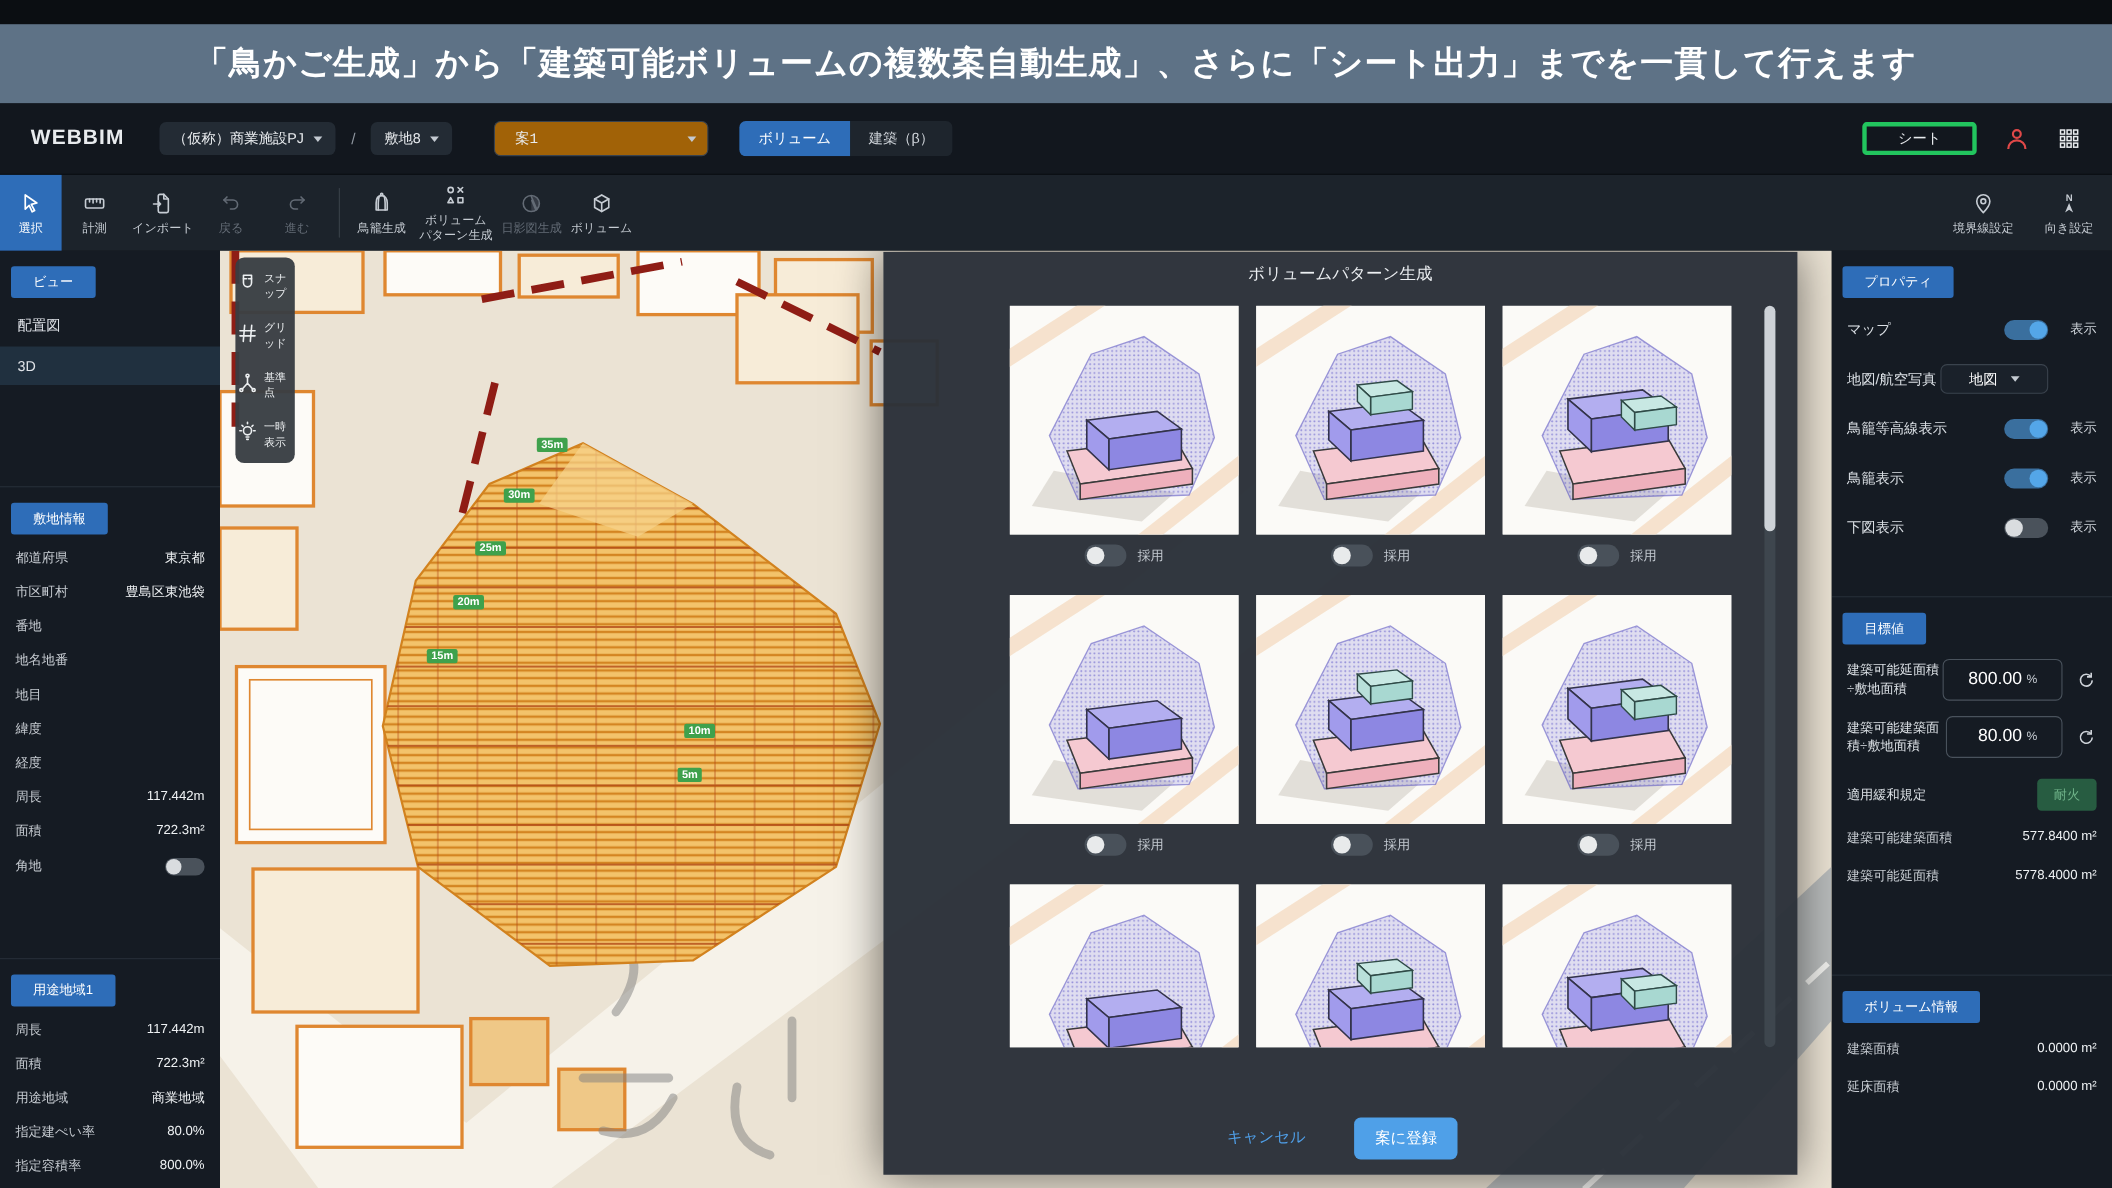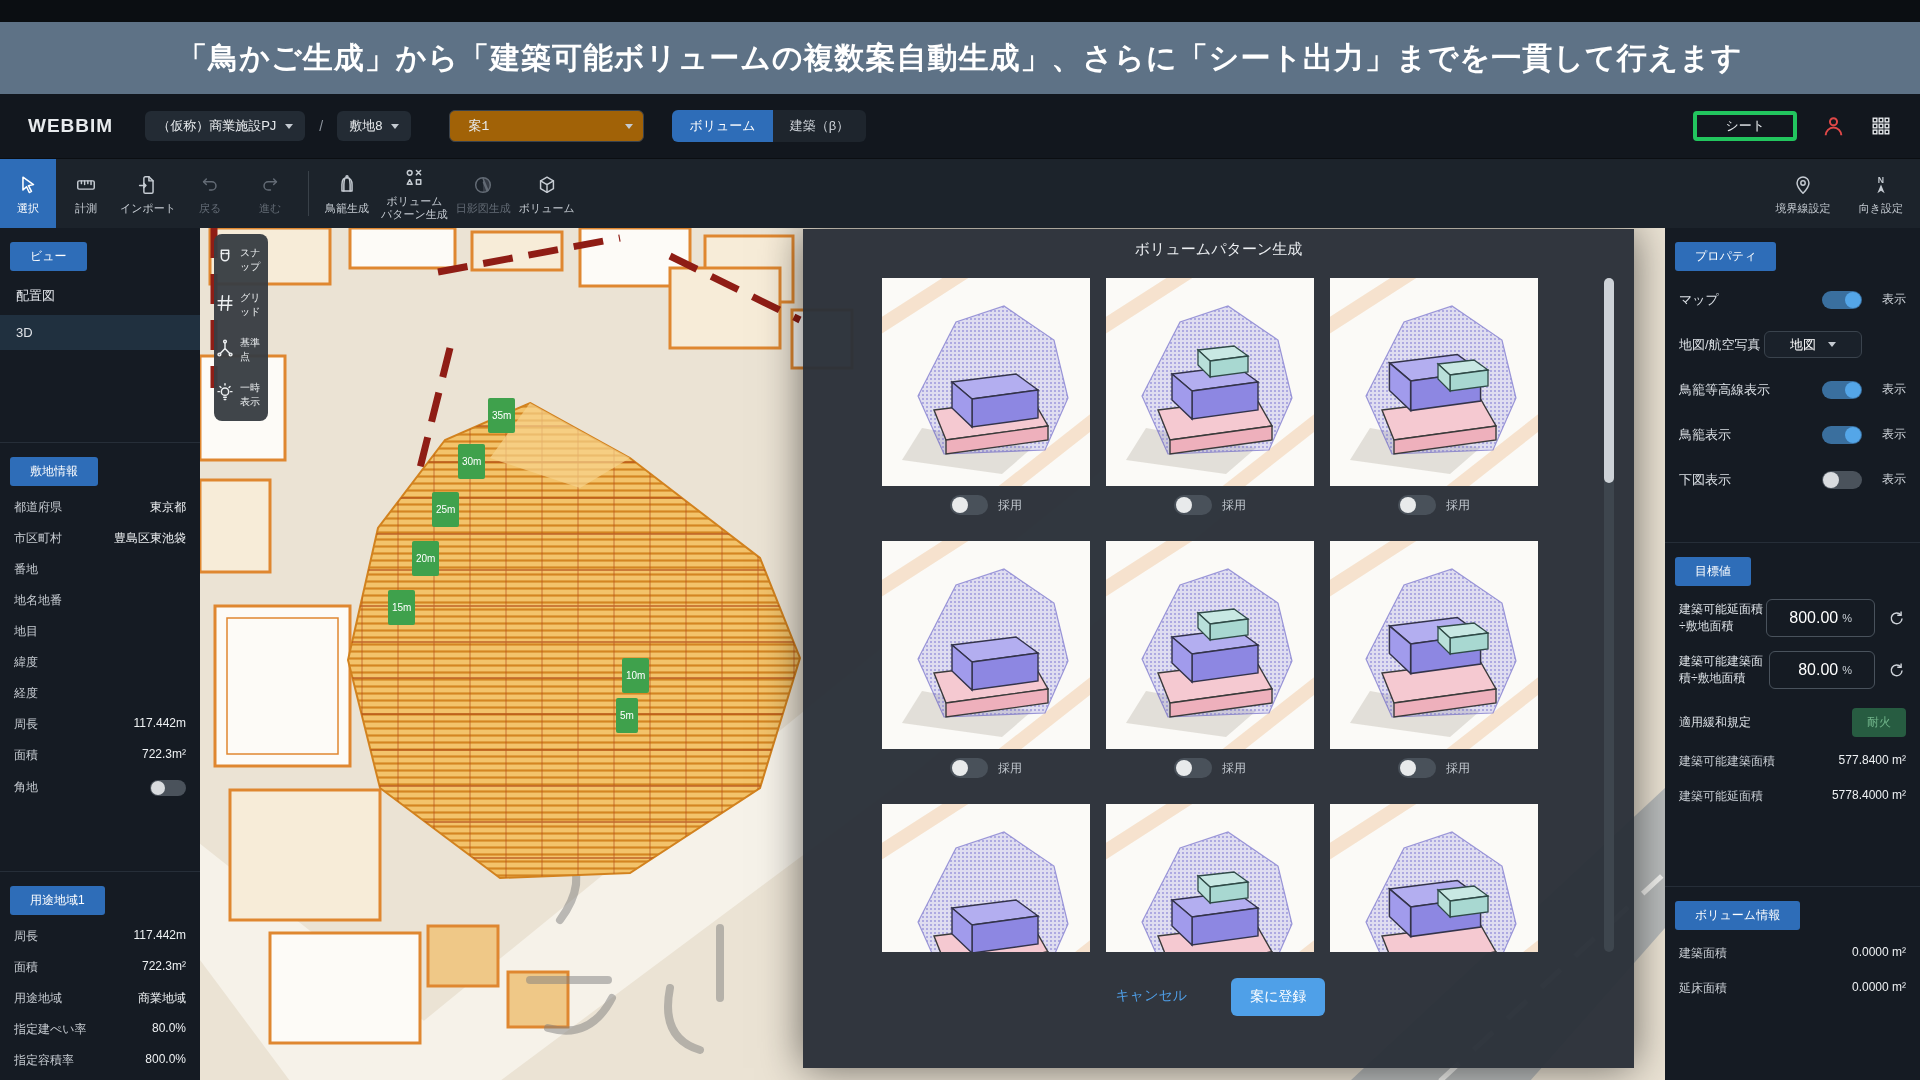--- a/index.html
+++ b/index.html
@@ -89,47 +89,47 @@
   .green-badge { margin-left:auto; background:#275c41; color:#6fb389; font-size:12px;
     padding:6px 15px; border-radius:4px; }
   .kv.r { padding:9px 14px; }
 
   
   .map { flex:1; position:relative; background:#ebe3d4; overflow:hidden; }
   .map > svg.canvas { position:absolute; inset:0; }
   .palette { position:absolute; left:14px; top:6px; width:54px; background:rgba(56,61,67,.96);
     border-radius:8px; padding:12px 0; display:flex; flex-direction:column; gap:17px; color:#eceff1; }
   .pal-item { display:flex; flex-direction:row; align-items:flex-start; gap:4px; font-size:10px; cursor:pointer; }
-  .hbadge { position:absolute; background:#3fa14c; color:#fff; font-size:10px; font-weight:normal;
-    padding:12px 4px; border-radius:2px; }
+  .hbadge { position:absolute; background:#3fa14c; color:#fff; font-size:10px; font-weight:bold;
+    padding:1px 4px; border-radius:2px; }
 
   
   .modal { position:absolute; left:603px; top:1px; width:831px; height:839px;
     background:rgba(42,49,57,.97); box-shadow:0 0 40px rgba(0,0,0,.55); }
   .modal-title { height:40px; display:flex; align-items:center; justify-content:center;
     font-size:15px; color:#eceff2; }
-  .modal-body { position:absolute; top:40px; left:0; right:0; height:683px; overflow:hidden; padding-top:9px; }
+  .modal-body { position:absolute; top:40px; left:0; right:0; height:683px; overflow:hidden; padding-top:9px;padding-left:36px; }
   .pgrid { display:grid; grid-template-columns:repeat(3,208px); gap:26px 16px; margin-left:79px; }
   .pcell .thumb { width:208px; height:208px; background:#fbfaf7; }
   .pcell svg { display:block; }
   .adopt { display:flex; align-items:center; gap:10px; margin-top:9px; justify-content:center; }
   .adopt .toggle { width:38px; height:20px; background:#49515a; border-radius:11px; }
   .adopt .toggle::after { width:16px; height:16px; top:2px; left:2px; background:#e8eaeb; }
   .adopt .lbl { font-size:12px; color:#c3c9d0; }
   .purple,.teal { transform-box:fill-box; transform-origin:center; }
   .pcell.v0 .teal { display:none; }
   .pcell.v0 .purple { transform:translate(4px,8px); }
   .pcell.v2 .purple { transform:translate(-4px,-10px) scale(1.06); }
   .pcell.v2 .teal { transform:translate(16px,14px); }
   .modal-scrollbar { position:absolute; right:20px; top:49px; width:10px; height:674px;
     background:#3e464e; border-radius:5px; cursor:pointer; }
   .modal-scrollbar::after { content:""; position:absolute; top:0; left:0; width:10px; height:205px;
     background:#cdd2d7; border-radius:5px; }
   .modal-footer { position:absolute; bottom:0; left:0; right:0; height:116px; display:flex;
-    align-items:flex-start; justify-content:center; gap:40px; padding-top:26px; }
+    align-items:flex-start; justify-content:center; gap:40px; padding-top:64px; }
   .cancel { color:#4f9fe8; font-size:14px; cursor:pointer; padding:9px 4px; background:none; border:none;
     font-family:inherit; }
   .submit { background:#4fa0e8; color:#fff; font-size:14px; border:none; border-radius:6px;
     padding:10px 19px; cursor:pointer; font-family:inherit; }
 </style>
 </head>
 <body>
 
 <svg width="0" height="0" style="position:absolute">
     <defs>

